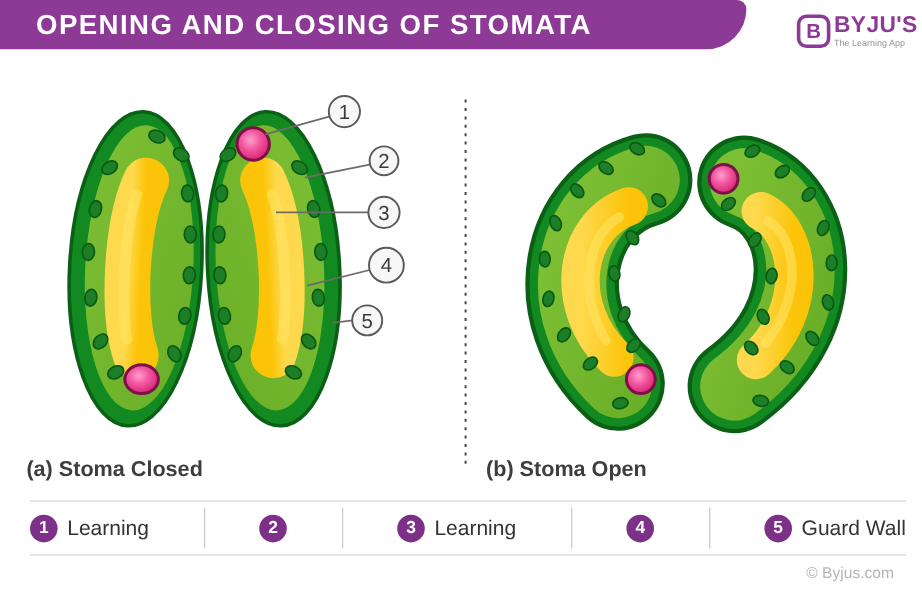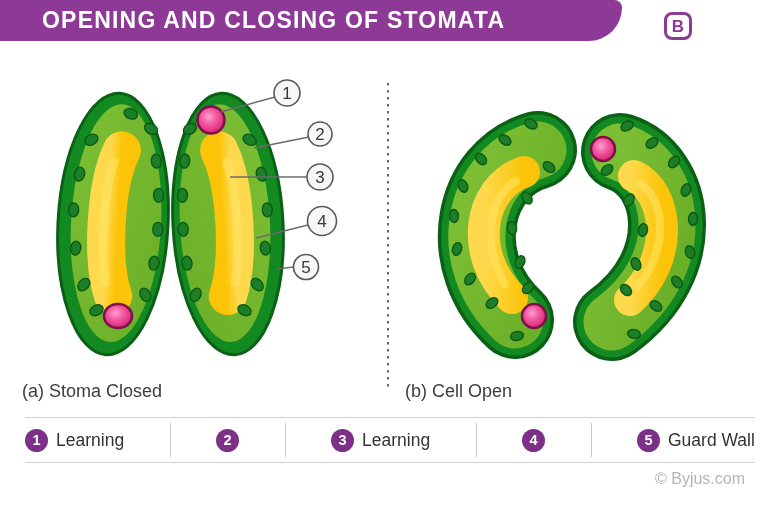--- a/index.html
+++ b/index.html
@@ -4,21 +4,21 @@
 <style>
   * { margin:0; padding:0; box-sizing:border-box; }
   html,body { width:768px; height:506px; }
   body { font-family:"Liberation Sans", sans-serif; background:#ffffff; overflow:hidden; position:relative; }
   .page { position:absolute; inset:0; width:768px; height:506px; background:#fff; }
 
   
   .banner { position:absolute; left:0; top:0; width:622px; height:41px;
             background:#8d3a96; border-radius:0 10px 44px 0; z-index:3; }
   .banner h1 { color:#ffffff; font-size:23px; font-weight:bold; letter-spacing:1.2px;
-               line-height:41px; padding-left:42px; white-space:nowrap; }
+               line-height:41px; padding-left:30px; white-space:nowrap; }
 
   
   .logo { position:absolute; left:664px; top:12px; display:flex; align-items:flex-start; z-index:3; }
   .logo-box { width:28px; height:28px; border:3px solid #8d3a96; border-radius:8px;
               display:flex; align-items:center; justify-content:center; }
   .logo-box span { color:#8d3a96; font-weight:bold; font-size:17px; line-height:1; }
   .logo-text { margin-left:3px; }
   .logo-brand { color:#8d3a96; font-weight:bold; font-size:19px; line-height:20px; letter-spacing:0.3px; }
   .logo-tagline { color:#8f959c; font-size:7.5px; line-height:8px; }
 
@@ -31,49 +31,53 @@
   .vacuole { fill:none; stroke:url(#gradVac); stroke-linecap:round; }
   .vac-hi { fill:none; stroke:#ffe566; stroke-linecap:round; opacity:0.55; }
   .chloro { fill:#1d7e28; stroke:#0a5a12; stroke-width:1.4; }
   .nucleus { fill:url(#gradNuc); stroke:#7d1048; stroke-width:2.5; }
   .callout-line { stroke:#6b6b6b; stroke-width:1.5; }
   .callout-circle { fill:#f7f7f7; stroke:#5a5a5a; stroke-width:1.6; }
   .callout-num { font-family:"Liberation Sans", sans-serif; font-size:17px; fill:#3a3a3a; text-anchor:middle; }
   .dashed-divider { stroke:#4a4a4a; stroke-width:1.7; stroke-dasharray:2.5 4.5; }
 
   
-  .caption { position:absolute; font-size:18px; font-weight:normal; color:#3d3d3d; z-index:2; white-space:nowrap; }
+  .caption { position:absolute; font-size:18px; font-weight:bold; color:#3d3d3d; z-index:2; white-space:nowrap; }
   .caption-a { left:22px; top:381px; }
   .caption-b { left:405px; top:381px; }
 
   
   .legend { position:absolute; left:25px; top:417px; width:730px; height:46px;
             border-top:1px solid #d2d2d2; border-bottom:1px solid #d2d2d2;
             display:flex; align-items:center; justify-content:space-between; z-index:2; }
   .legend-item { display:flex; align-items:center; gap:8px; }
   .badge { width:23px; height:23px; border-radius:50%; background:#7c3087; color:#ffffff;
            font-size:14.5px; font-weight:bold; display:flex; align-items:center; justify-content:center; }
   .legend-label { font-size:17.5px; color:#333333; }
   .legend-sep { width:1px; height:34px; background:#c9c9c9; }
 
   
-  .footer { position:absolute; right:23px; top:470px; font-size:16px; color:#b5b5b5; z-index:2; }
+  .footer { position:absolute; right:23px; top:470px; font-size:13px; color:#b5b5b5; z-index:2; }
 </style>
 </head>
 <body>
 
 <div class="page">
 
   <header class="banner">
     <h1>OPENING AND CLOSING OF STOMATA</h1>
   </header>
 
   <div class="logo">
     <div class="logo-box">
       <span>B</span>
+    </div>
+    <div class="logo-text">
+      <div class="logo-brand">BYJU'S</div>
+      <div class="logo-tagline">The Learning App</div>
     </div>
   </div>
 
   <svg class="diagram" width="768" height="506" viewBox="0 0 768 506">
     <defs>
       <linearGradient id="gradBody" x1="0" y1="0" x2="1" y2="1">
         <stop offset="0" stop-color="#7dbf34"></stop>
         <stop offset="1" stop-color="#6aaf28"></stop>
       </linearGradient>
       <linearGradient id="gradVac" x1="0" y1="0" x2="1" y2="0">
@@ -199,21 +203,21 @@
       </g>
       <g>
         <line class="callout-line" x1="277" y1="269" x2="294" y2="267"></line>
         <circle class="callout-circle" cx="306" cy="267" r="12.5"></circle>
         <text class="callout-num" x="306" y="273">5</text>
       </g>
     </g>
   </svg>
 
   <div class="caption caption-a">(a) Stoma Closed</div>
-  <div class="caption caption-b">(b) Cell Open</div>
+  <div class="caption caption-b">(b) Stoma Open</div>
 
   <div class="legend">
     <div class="legend-item">
       <span class="badge">1</span>
       <span class="legend-label">Learning</span>
     </div>
     <span class="legend-sep"></span>
     <div class="legend-item">
       <span class="badge">2</span>
     </div>

